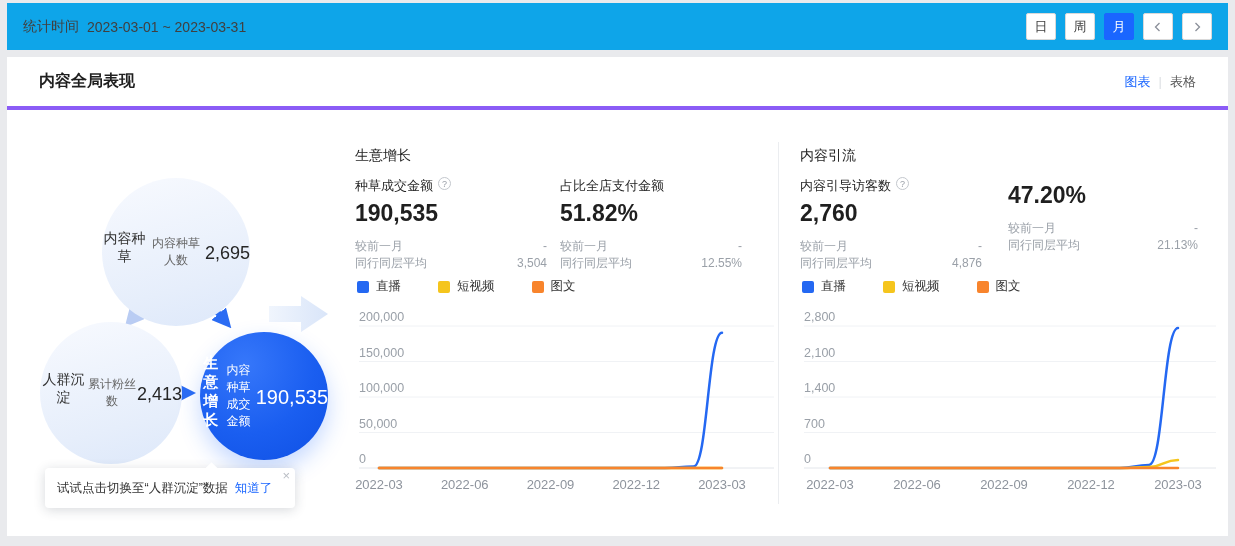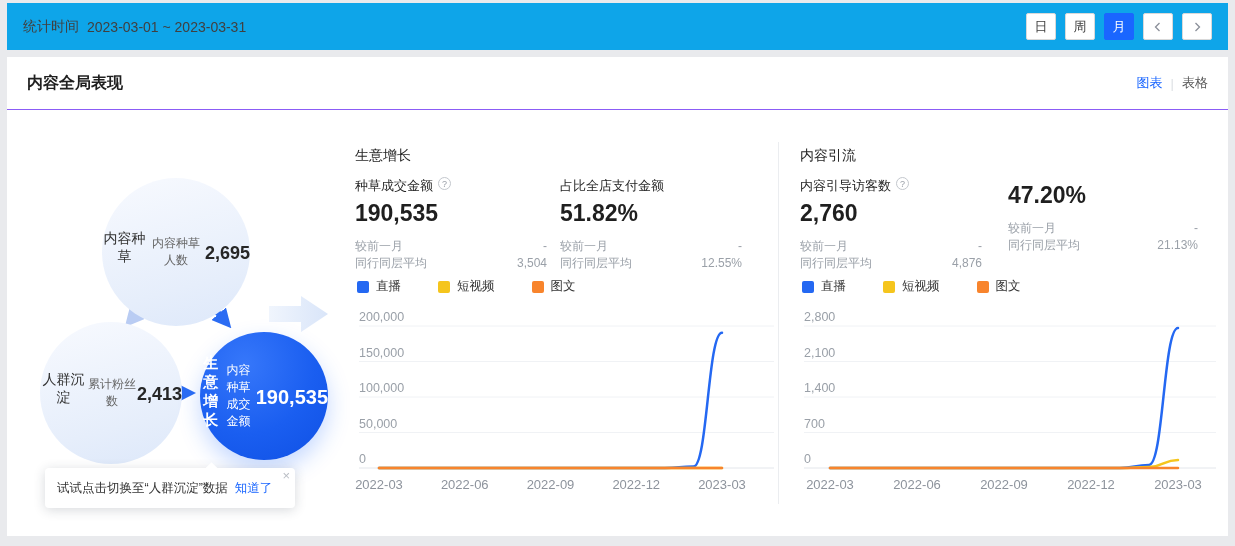--- a/index.html
+++ b/index.html
@@ -12,42 +12,42 @@
   .stat-label { font-size:14px; color:#404040; margin-right:8px; }
   .stat-range { font-size:14px; color:#404040; }
   .topbar-right { margin-left:auto; display:flex; align-items:center; gap:9px; }
   .period-btn, .nav-btn { width:30px; height:27px; background:#fff; border:1px solid #d9d9d9;
             border-radius:2px; display:flex; align-items:center; justify-content:center;
             font-size:13px; color:#404040; cursor:pointer; }
   .period-btn.active { background:#1a66ff; border-color:#1a66ff; color:#fff; }
 
   
   .card { position:absolute; left:7px; right:7px; top:57px; bottom:10px; background:#fff; }
-  .card-header { height:53px; display:flex; align-items:center; padding:0 20px;
-                 border-bottom:1px solid #8b5cf6; }
+  .card-header { height:53px; display:flex; align-items:center; padding:0 32px;
+                 border-bottom:4px solid #8b5cf6; }
   .card-title { font-size:16px; font-weight:bold; color:#1f1f1f; }
   .viewswitch { margin-left:auto; font-size:13px; display:flex; align-items:center; gap:8px; }
   .view-chart { color:#1a66ff; cursor:pointer; }
   .view-divider { color:#dcdfe3; }
   .view-table { color:#595959; cursor:pointer; }
   .card-content { position:relative; height:425px; }
 
   
   .funnel { position:absolute; left:0; top:0; width:346px; height:420px; }
   .bubble { position:absolute; border-radius:50%; display:flex; flex-direction:row;
             align-items:center; justify-content:center; text-align:center; cursor:pointer; }
   .bubble-light { background:linear-gradient(165deg,#f5f8fe 10%,#e6eefb 70%,#dde8fa 100%); }
   .bubble-blue  { background:radial-gradient(circle at 35% 25%, #3677fa 0%, #1a5ef0 55%, #0f50e4 100%);
                   box-shadow:0 10px 22px rgba(26,102,255,.25); color:#fff; }
   .bubble-1 { left:95px;  top:68px;  width:148px; height:148px; }
   .bubble-2 { left:33px;  top:212px; width:142px; height:142px; }
   .bubble-3 { left:193px; top:222px; width:128px; height:128px; }
   .bubble .b-title  { font-size:14px; color:#333; margin-bottom:9px; }
   .bubble .b-metric { font-size:12px; color:#666; }
-  .bubble .b-value  { font-size:18px; font-weight:bold; color:#262626; margin-top:2px; }
+  .bubble .b-value  { font-size:18px; font-weight:normal; color:#262626; margin-top:2px; }
   .bubble-blue .b-title  { color:#fff; font-weight:bold; font-size:15px; }
   .bubble-blue .b-metric { color:#fff; font-size:12px; }
   .bubble-blue .b-value  { color:#fff; font-size:20px; }
   .funnel-arrows { position:absolute; left:0; top:0; pointer-events:none; }
 
   
   .tip { position:absolute; left:38px; top:358px; width:250px; height:40px; background:#fff;
          border-radius:4px; box-shadow:0 2px 12px rgba(31,45,61,.18); display:flex;
          align-items:center; padding:0 12px; z-index:5; }
   .tip-caret { position:absolute; left:162px; top:-4px; width:9px; height:9px; background:#fff;

